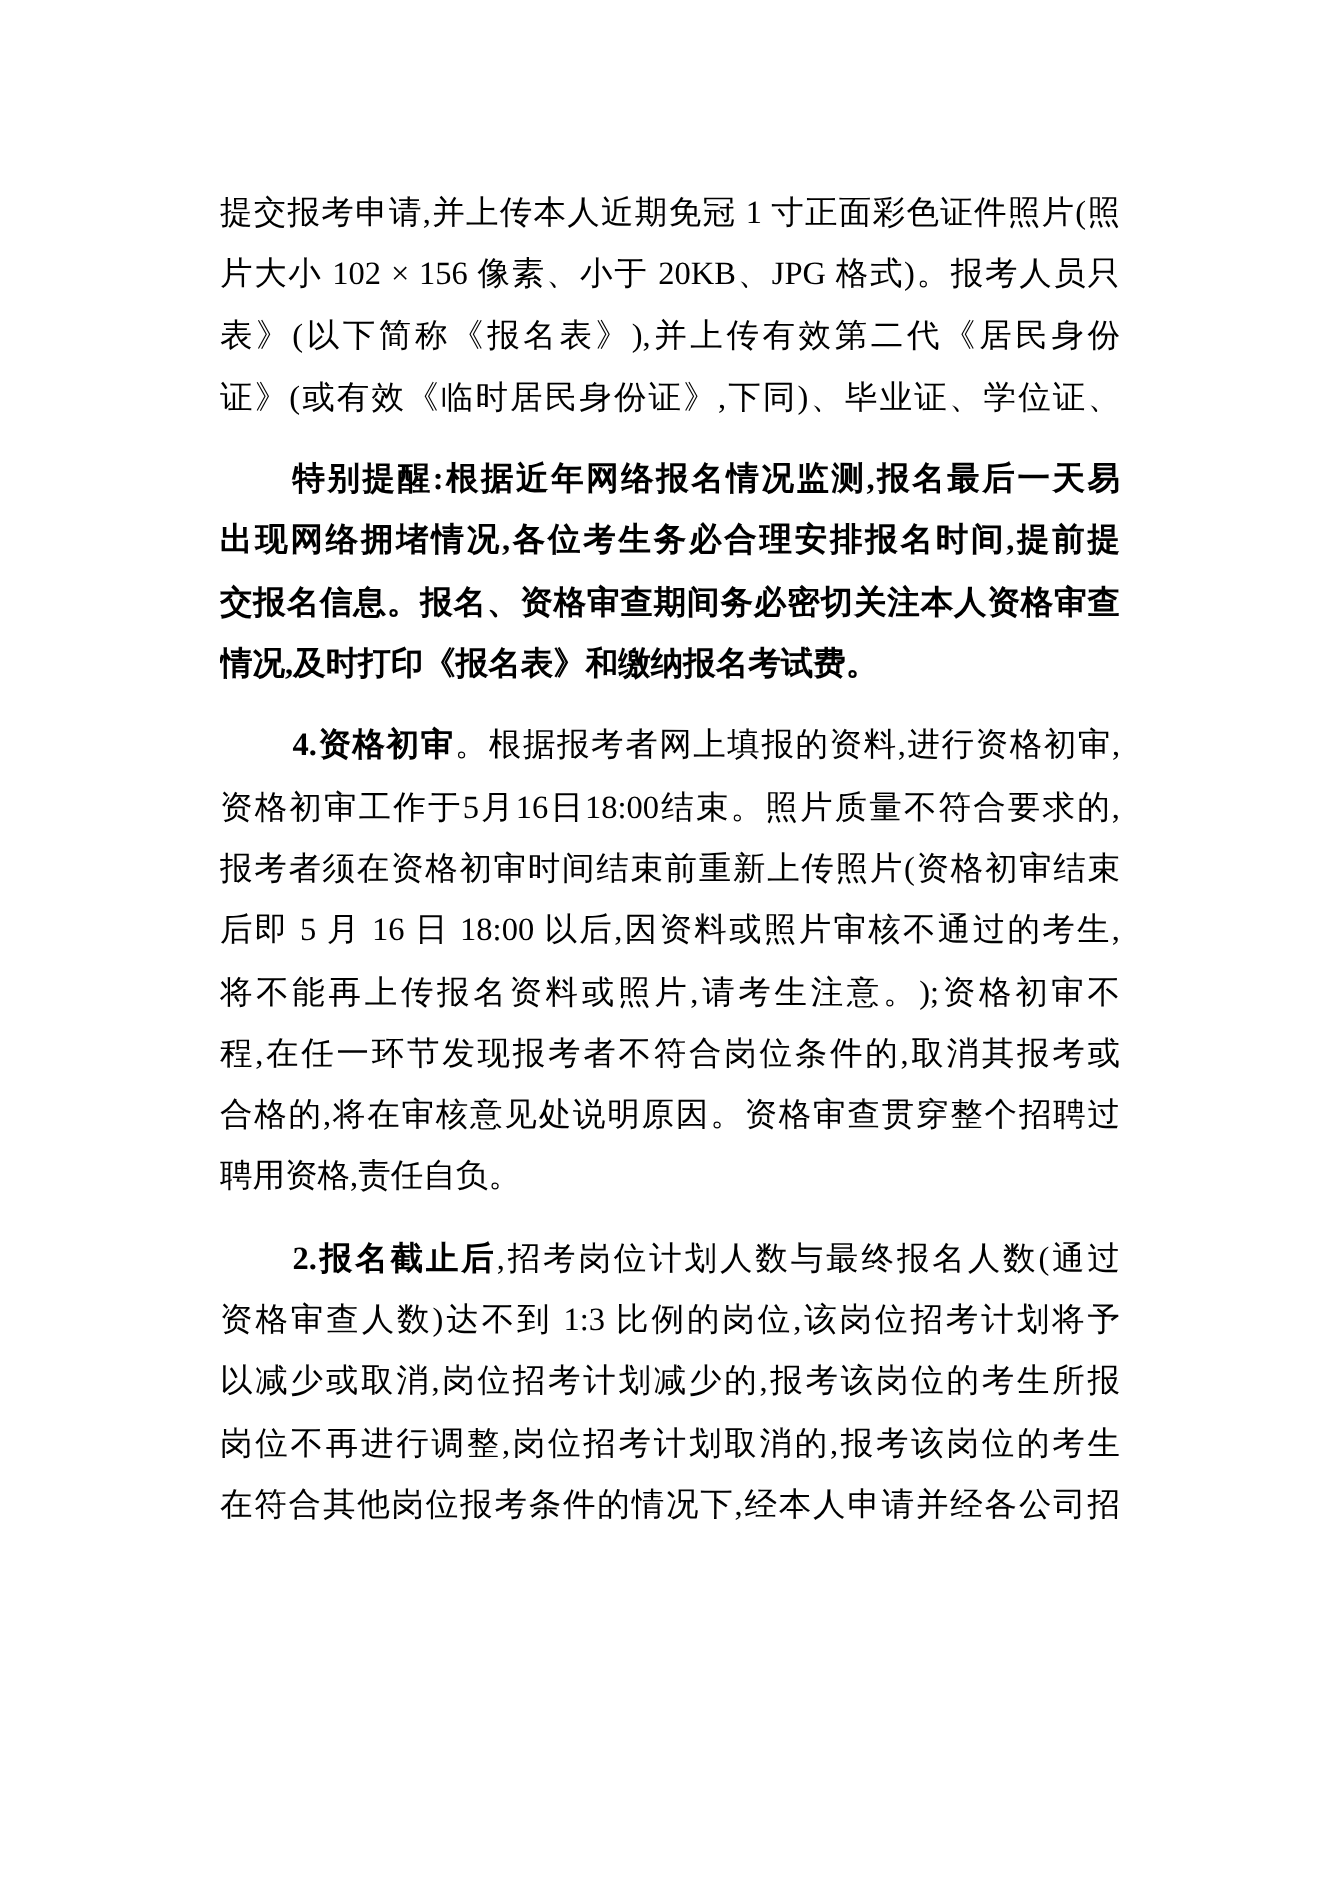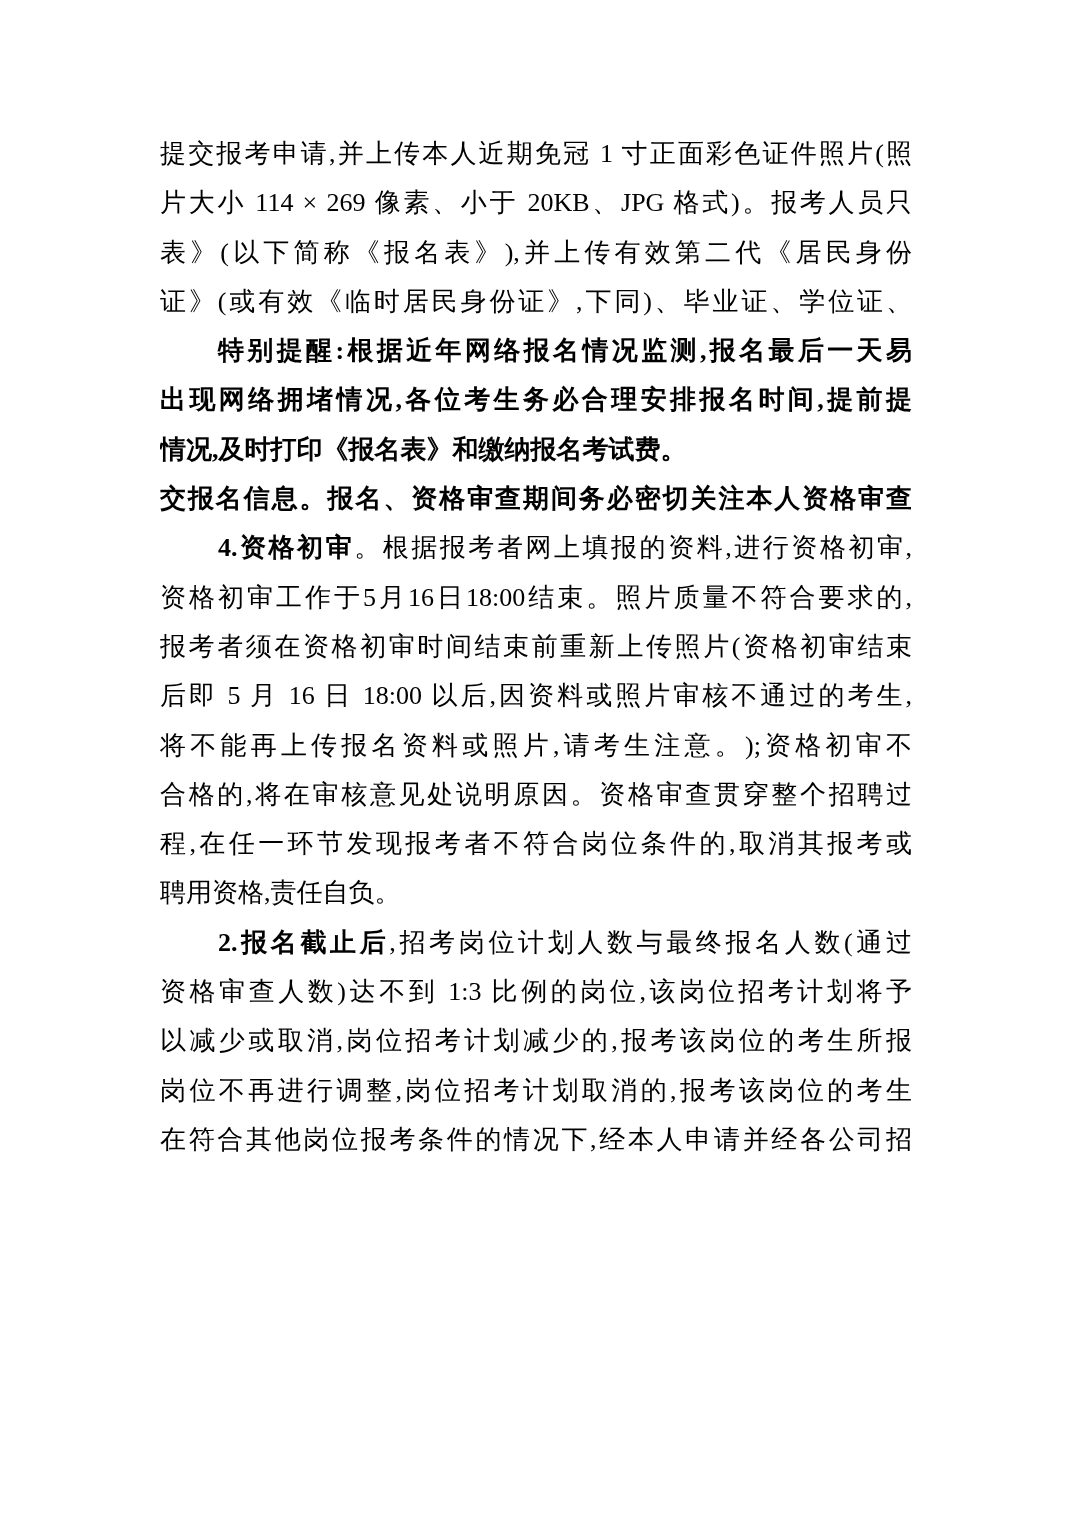--- a/index.html
+++ b/index.html
@@ -15,21 +15,21 @@
     overflow: hidden;
     font-family: "Liberation Serif", "DejaVu Serif", serif;
   }
   .doc-content {
     position: absolute;
     left: 160px;
     top: 129px;
     width: 752px;
   }
   .paragraph {
-    margin: 0;
+    margin: 16px;
     padding: 0;
   }
   .line {
     font-size: 26px;
     line-height: 49.3px;
     color: #000000;
     text-align: justify;
     text-align-last: justify;
     white-space: nowrap;
     overflow: hidden;
@@ -45,38 +45,38 @@
     font-weight: bold;
   }
 </style>
 </head>
 <body>
 
 <div class="page">
   <div class="doc-content">
       <div class="paragraph">
         <div class="line">提交报考申请,并上传本人近期免冠 1 寸正面彩色证件照片(照</div>
-        <div class="line">片大小 114 × 269 像素、小于 20KB、JPG 格式)。报考人员只</div>
+        <div class="line">片大小 102 × 156 像素、小于 20KB、JPG 格式)。报考人员只</div>
         <div class="line">表》(以下简称《报名表》),并上传有效第二代《居民身份</div>
         <div class="line">证》(或有效《临时居民身份证》,下同)、毕业证、学位证、</div>
       </div>
       <div class="paragraph">
         <div class="line bold indent">特别提醒:根据近年网络报名情况监测,报名最后一天易</div>
         <div class="line bold">出现网络拥堵情况,各位考生务必合理安排报名时间,提前提</div>
+        <div class="line bold">交报名信息。报名、资格审查期间务必密切关注本人资格审查</div>
         <div class="line bold para-end">情况,及时打印《报名表》和缴纳报名考试费。</div>
-        <div class="line bold">交报名信息。报名、资格审查期间务必密切关注本人资格审查</div>
       </div>
       <div class="paragraph">
         <div class="line indent"><span class="bold">4.资格初审</span><span>。根据报考者网上填报的资料,进行资格初审,</span></div>
         <div class="line">资格初审工作于5月16日18:00结束。照片质量不符合要求的,</div>
         <div class="line">报考者须在资格初审时间结束前重新上传照片(资格初审结束</div>
         <div class="line">后即 5 月 16 日 18:00 以后,因资料或照片审核不通过的考生,</div>
         <div class="line">将不能再上传报名资料或照片,请考生注意。);资格初审不</div>
+        <div class="line">程,在任一环节发现报考者不符合岗位条件的,取消其报考或</div>
         <div class="line">合格的,将在审核意见处说明原因。资格审查贯穿整个招聘过</div>
-        <div class="line">程,在任一环节发现报考者不符合岗位条件的,取消其报考或</div>
         <div class="line para-end">聘用资格,责任自负。</div>
       </div>
       <div class="paragraph">
         <div class="line indent"><span class="bold">2.报名截止后</span><span>,招考岗位计划人数与最终报名人数(通过</span></div>
         <div class="line">资格审查人数)达不到 1:3 比例的岗位,该岗位招考计划将予</div>
         <div class="line">以减少或取消,岗位招考计划减少的,报考该岗位的考生所报</div>
         <div class="line">岗位不再进行调整,岗位招考计划取消的,报考该岗位的考生</div>
         <div class="line">在符合其他岗位报考条件的情况下,经本人申请并经各公司招</div>
       </div>
     </div>

